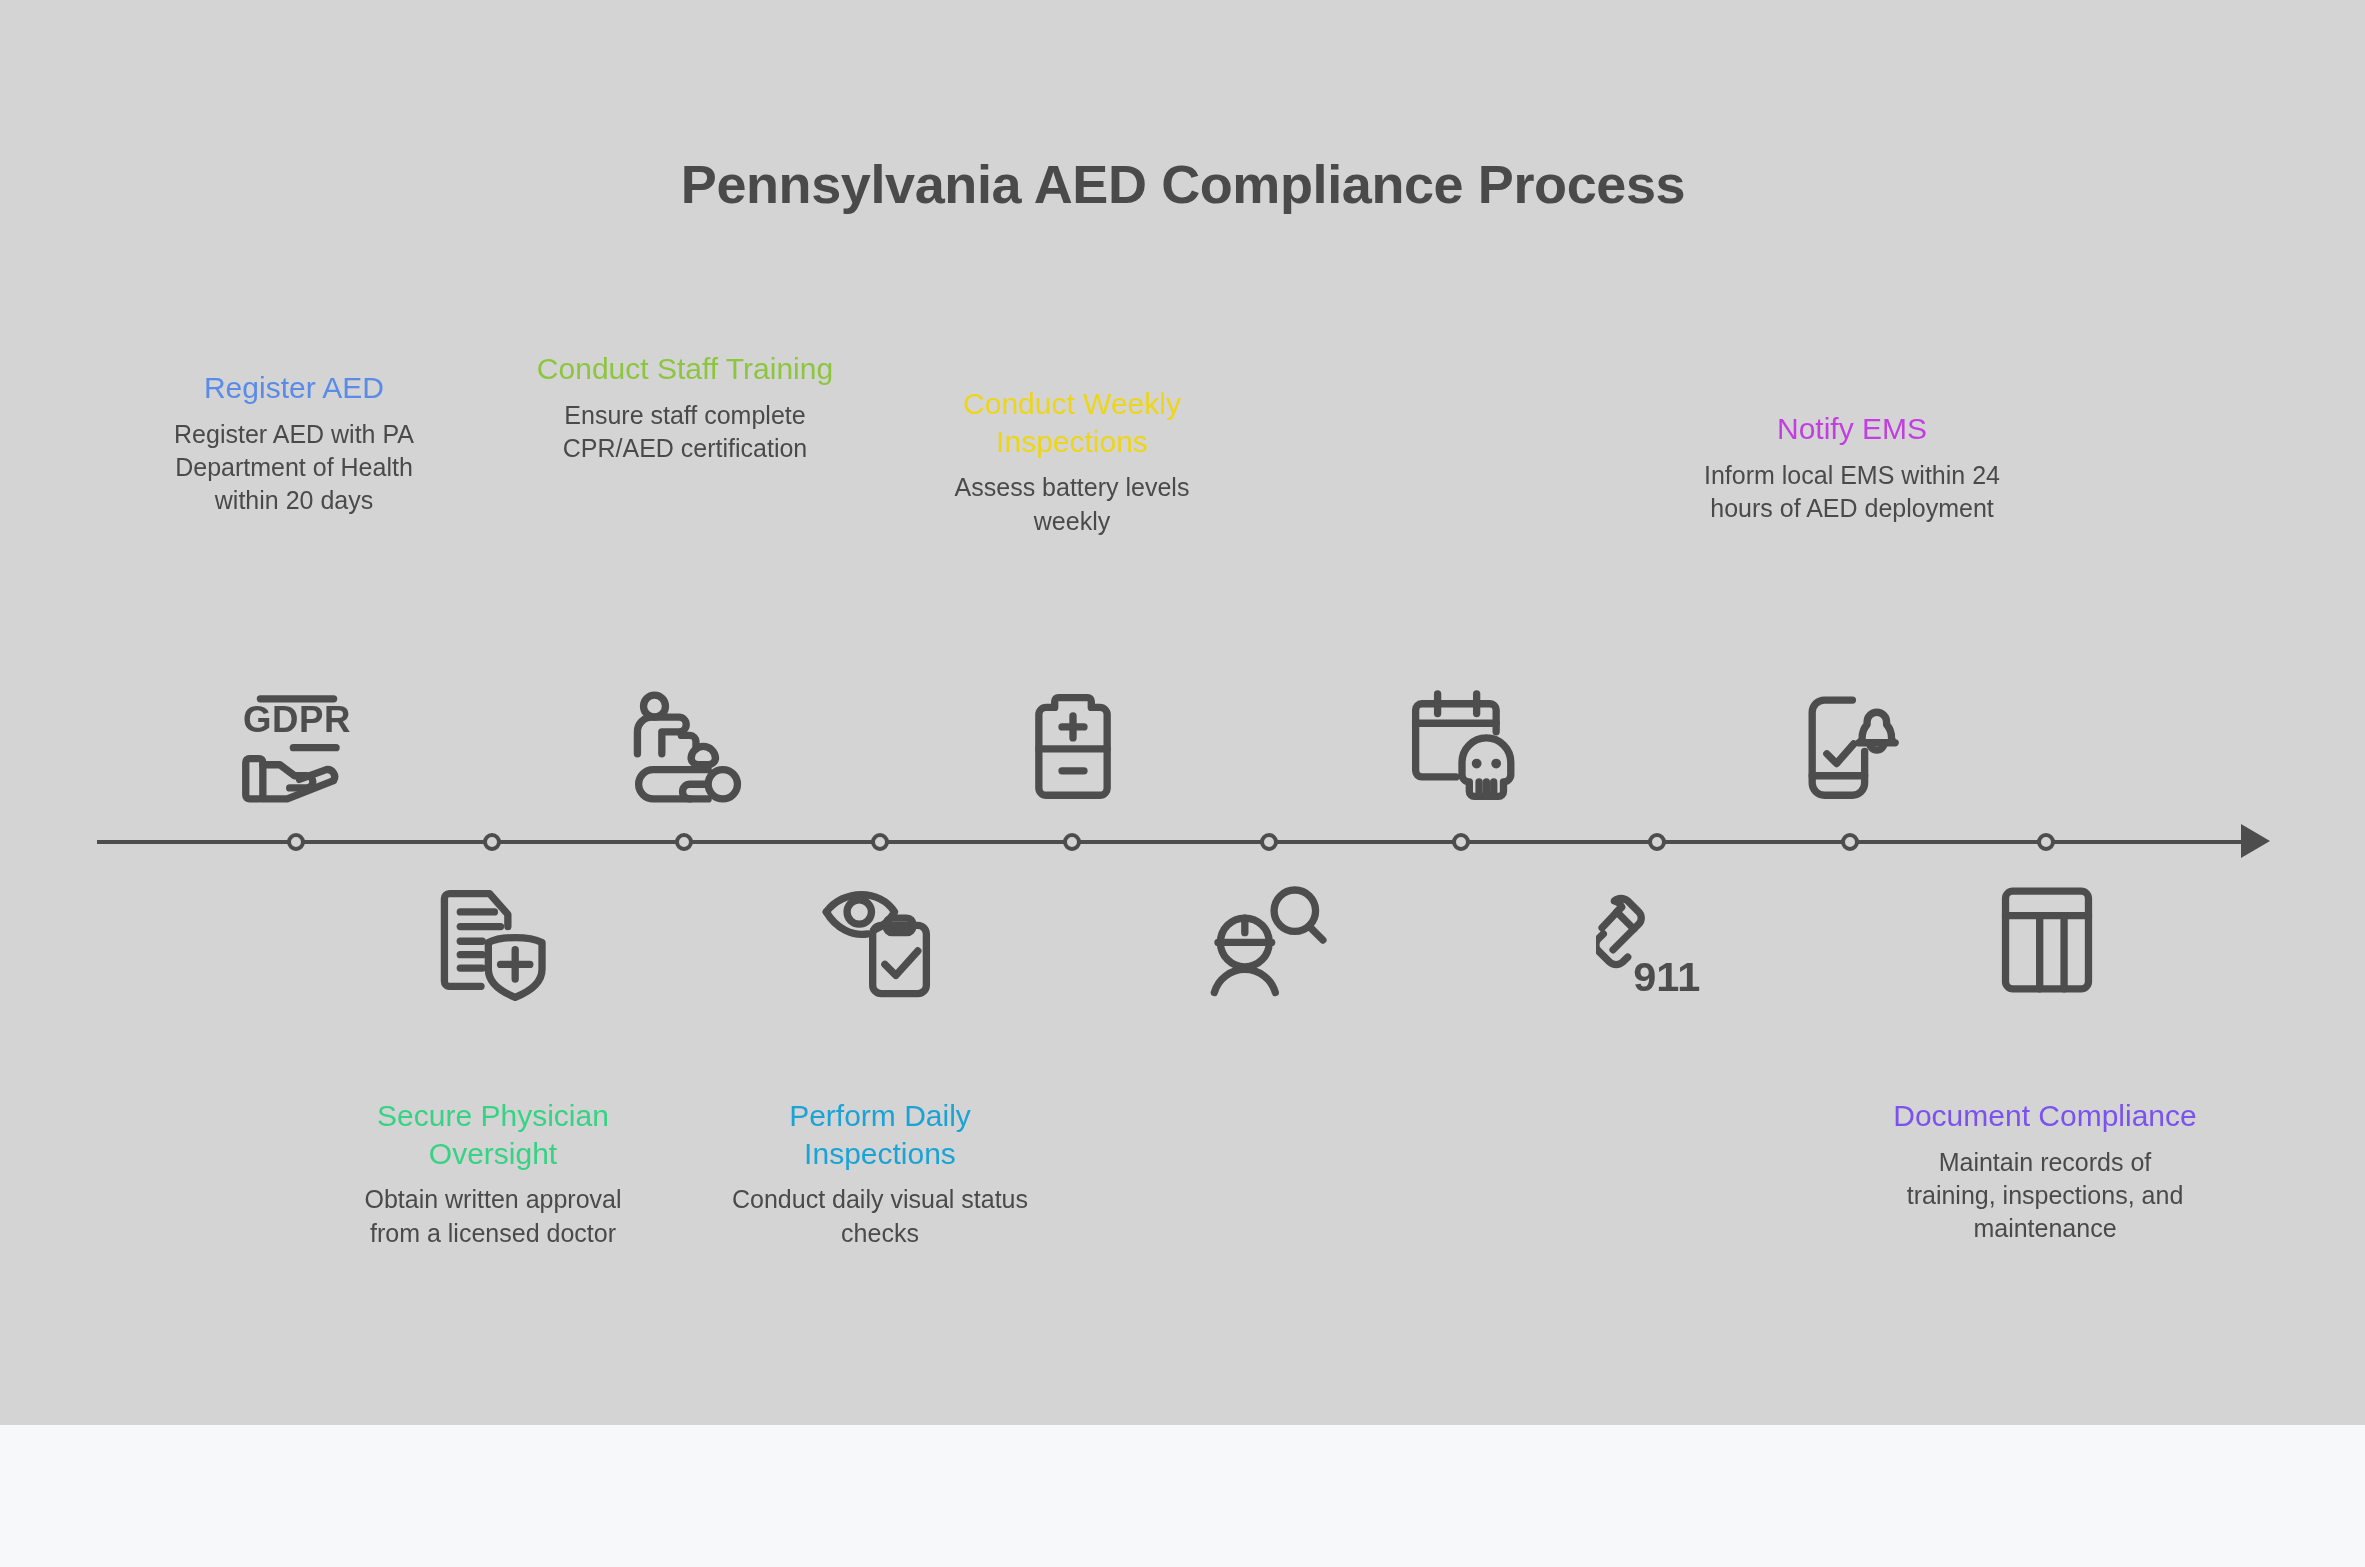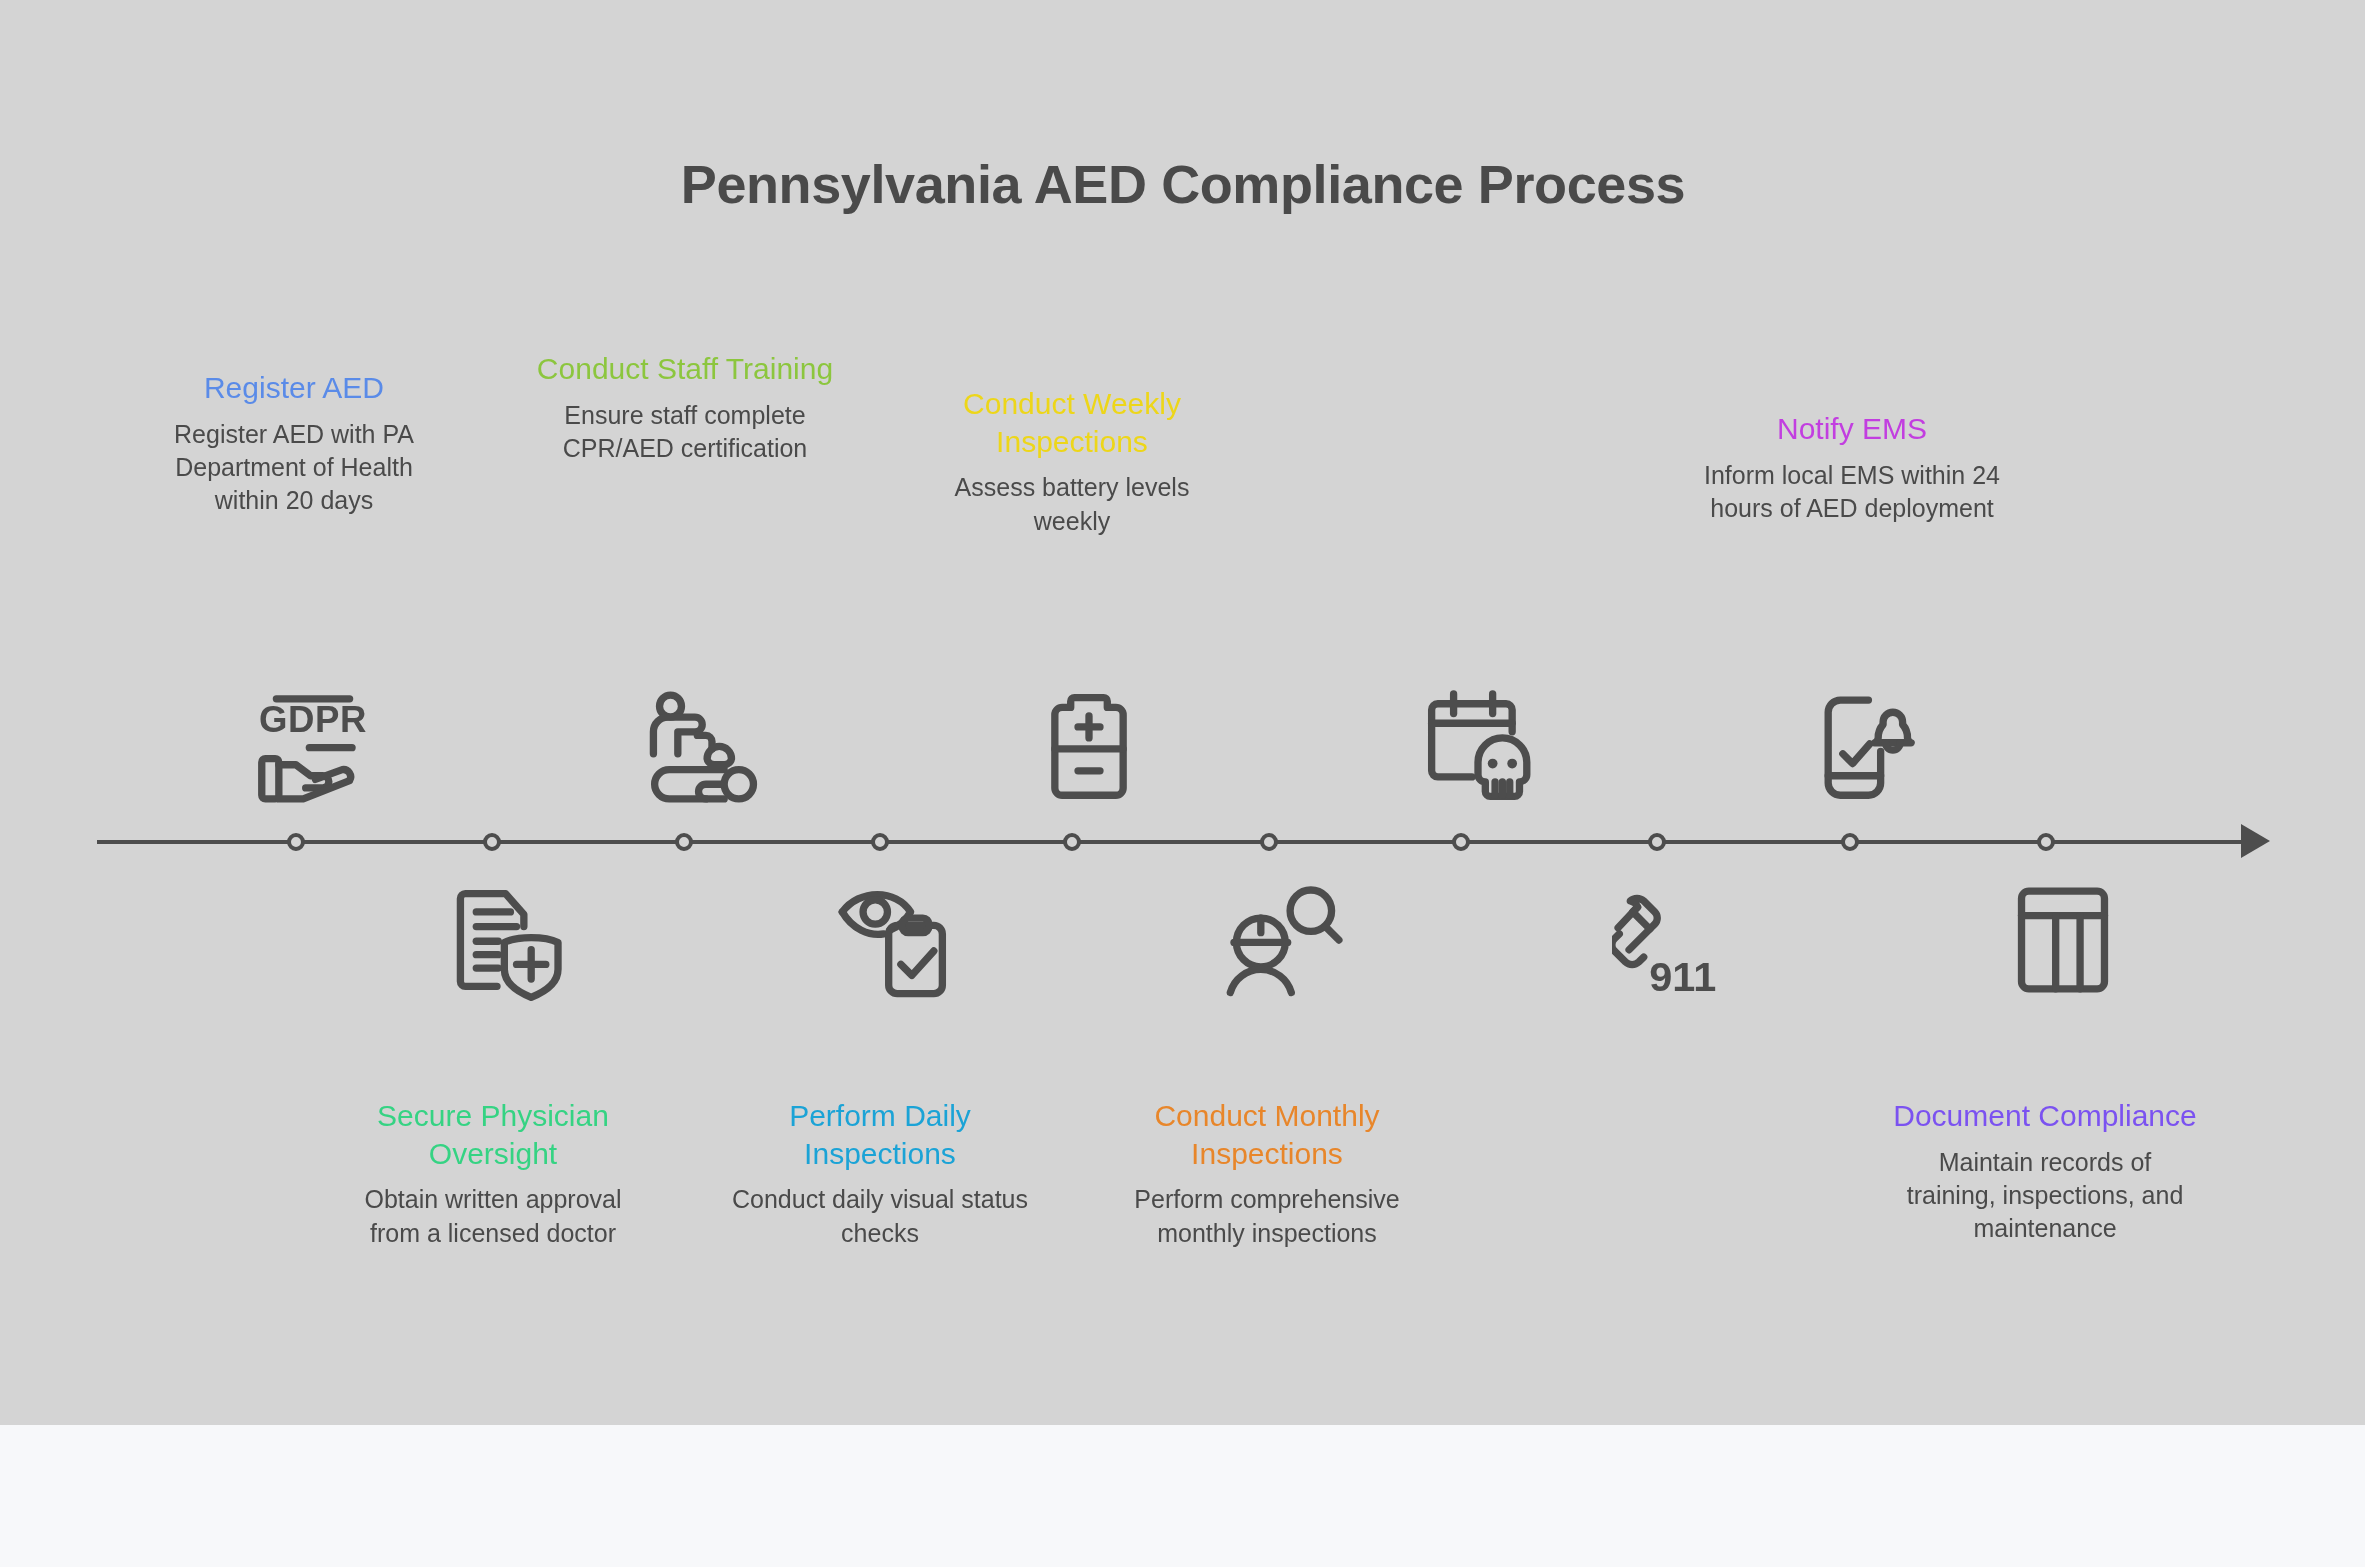--- a/index.html
+++ b/index.html
@@ -81,21 +81,20 @@
     font-size: 25px;
     line-height: 1.33;
     color: #4a4a4a;
   }
 
   
   .icon-wrap {
     position: absolute;
     width: 122px; height: 122px;
     transform: translateX(-50%);
-    margin-left: 16px;
   }
   .icon-wrap svg { width: 100%; height: 100%; display: block; }
   .ico { fill: none; stroke: #4d4d4d; stroke-width: 6; stroke-linecap: round; stroke-linejoin: round; }
   .ico-f { fill: #4d4d4d; stroke: none; }
   .icon-text {
     font-family: "Liberation Sans", sans-serif;
     font-weight: bold;
     fill: #4d4d4d;
     stroke: none;
   }
@@ -259,24 +258,20 @@
     <div class="step" style="left:339px; top:1097px;">
       <div class="step-title" style="color:#35d383">Secure Physician Oversight</div>
       <div class="step-desc">Obtain written approval from a licensed doctor</div>
     </div>
 
     <div class="step" style="left:726px; top:1097px;">
       <div class="step-title" style="color:#1ba3d6">Perform Daily Inspections</div>
       <div class="step-desc">Conduct daily visual status checks</div>
     </div>
 
-    <div class="step" style="left:1113px; top:1097px;">
-      <div class="step-title" style="color:#e8862a">Conduct Monthly Inspections</div>
-      <div class="step-desc">Perform comprehensive monthly inspections</div>
-    </div>
 
 
     <div class="step" style="left:1891px; top:1097px;">
       <div class="step-title" style="color:#7b52f0">Document Compliance</div>
       <div class="step-desc">Maintain records of training, inspections, and maintenance</div>
     </div>
 
   </div>
 
   <div id="footer">

